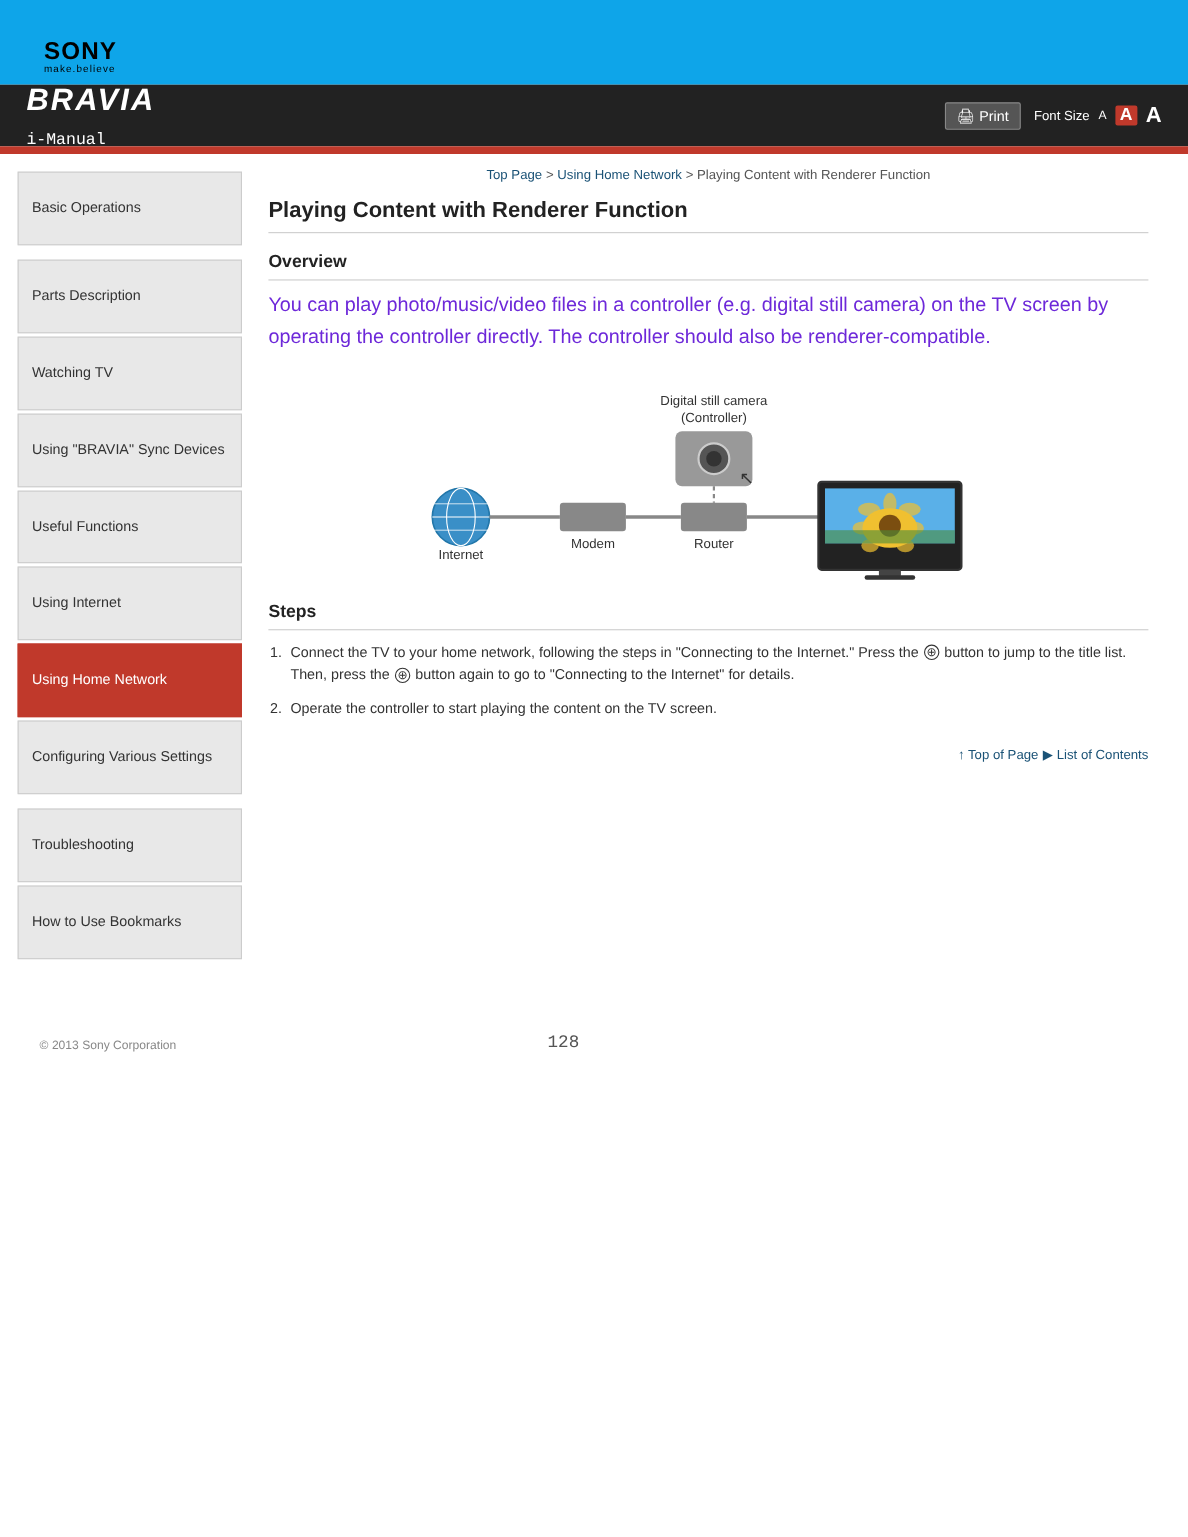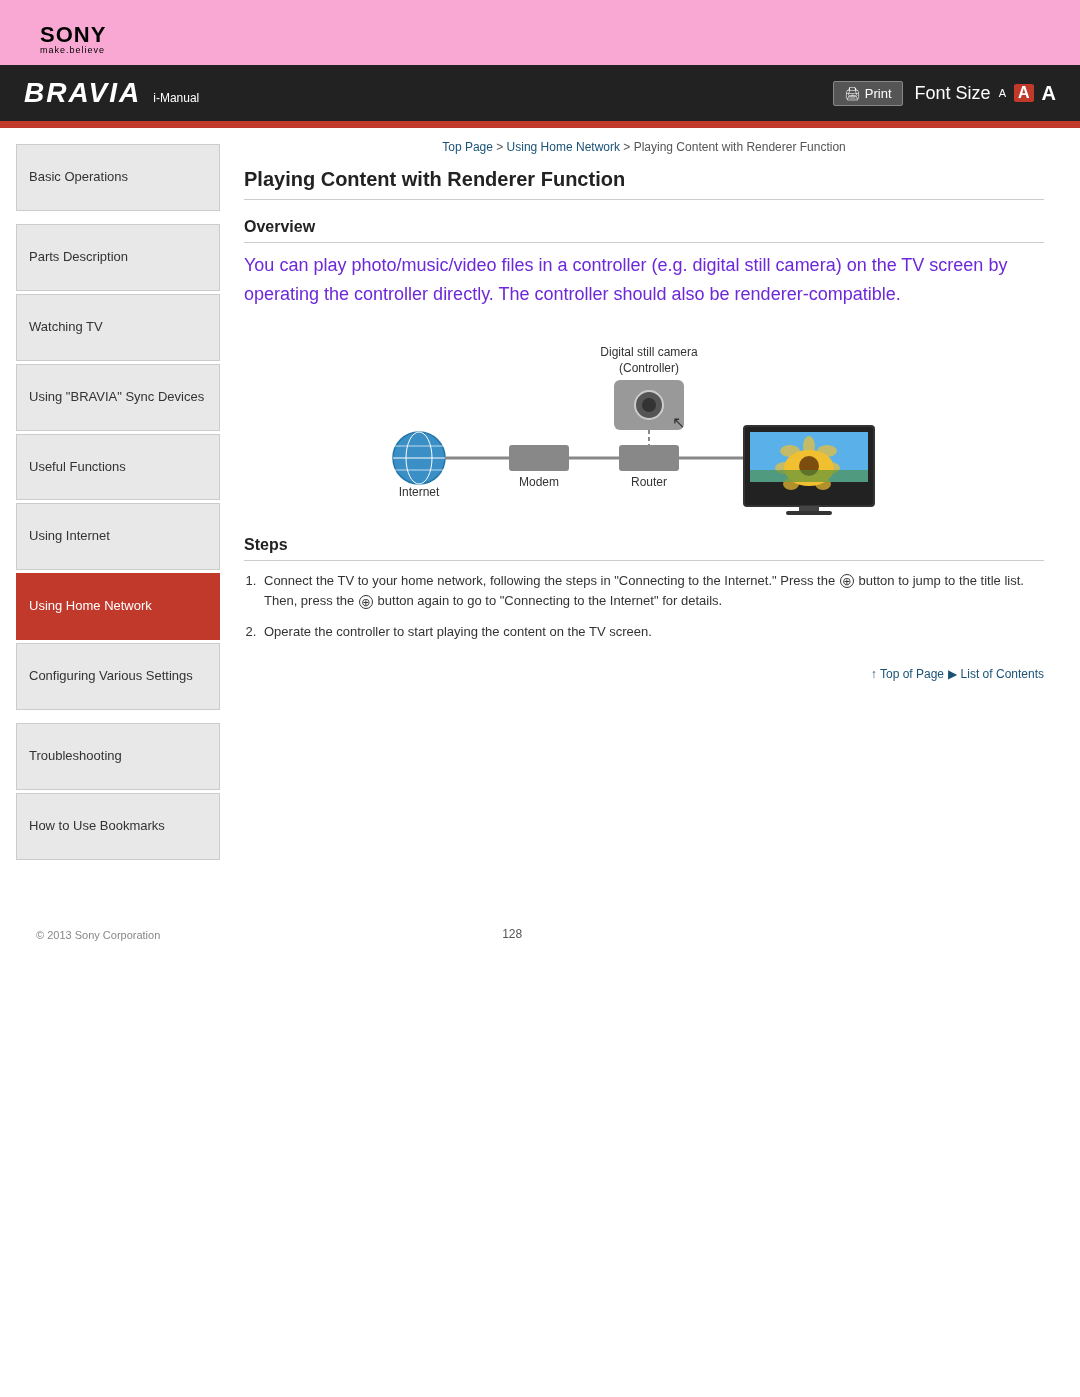--- a/index.html
+++ b/index.html
@@ -7,22 +7,22 @@
       font-family: Arial, Helvetica, sans-serif;
       font-size: 14px;
       background: #fff;
       color: #333;
       width: 1080px;
       min-height: 1397px;
     }
 
     
     .sony-header {
-      padding: 24px 40px 10px 40px;
-      background: #f9a8d4;
+      padding: 36px 40px 10px 40px;
+      background: #0ea5e9;
     }
     .sony-logo {
       display: flex;
       flex-direction: column;
       line-height: 1;
     }
     .sony-logo-text {
       font-size: 22px;
       font-weight: 900;
       letter-spacing: 1px;
@@ -40,32 +40,34 @@
       height: 56px;
       display: flex;
       align-items: center;
       justify-content: space-between;
       padding: 0 24px;
     }
     .bravia-left {
       display: flex;
       align-items: baseline;
       gap: 12px;
+      flex-direction: column;
     }
     .bravia-title {
       font-size: 28px;
       font-weight: 900;
       color: #fff;
       letter-spacing: 2px;
       font-style: italic;
     }
     .bravia-subtitle {
       color: #fff;
-      font-size: 12px;
+      font-size: 15px;
       font-weight: normal;
+      font-family: Liberation Mono, monospace;
     }
     .bravia-right {
       display: flex;
       align-items: center;
       gap: 8px;
     }
     .print-btn {
       background: #555;
       border: 1px solid #888;
       color: #fff;
@@ -75,21 +77,21 @@
       display: flex;
       align-items: center;
       gap: 4px;
       border-radius: 2px;
     }
     .print-icon {
       font-size: 13px;
     }
     .font-size-label {
       color: #fff;
-      font-size: 18px;
+      font-size: 12px;
       margin-left: 4px;
     }
     .font-btn {
       background: none;
       border: none;
       cursor: pointer;
       color: #fff;
     }
     .font-btn-small { font-size: 11px; }
     .font-btn-med { font-size: 16px; font-weight: bold; background: #c0392b; padding: 0 4px; border-radius: 2px; }
@@ -230,24 +232,25 @@
       justify-content: space-between;
       align-items: flex-end;
       padding: 8px 16px 8px 36px;
       margin-top: 40px;
     }
     .copyright {
       font-size: 11px;
       color: #888;
     }
     .page-number {
-      font-size: 12px;
+      font-size: 16px;
       color: #555;
       text-align: center;
       flex: 1;
+      font-family: Liberation Mono, monospace;
     }
 
     
     .diagram-svg-container {
       width: 100%;
       display: flex;
       justify-content: center;
       margin: 16px 0;
     }
   </style>

